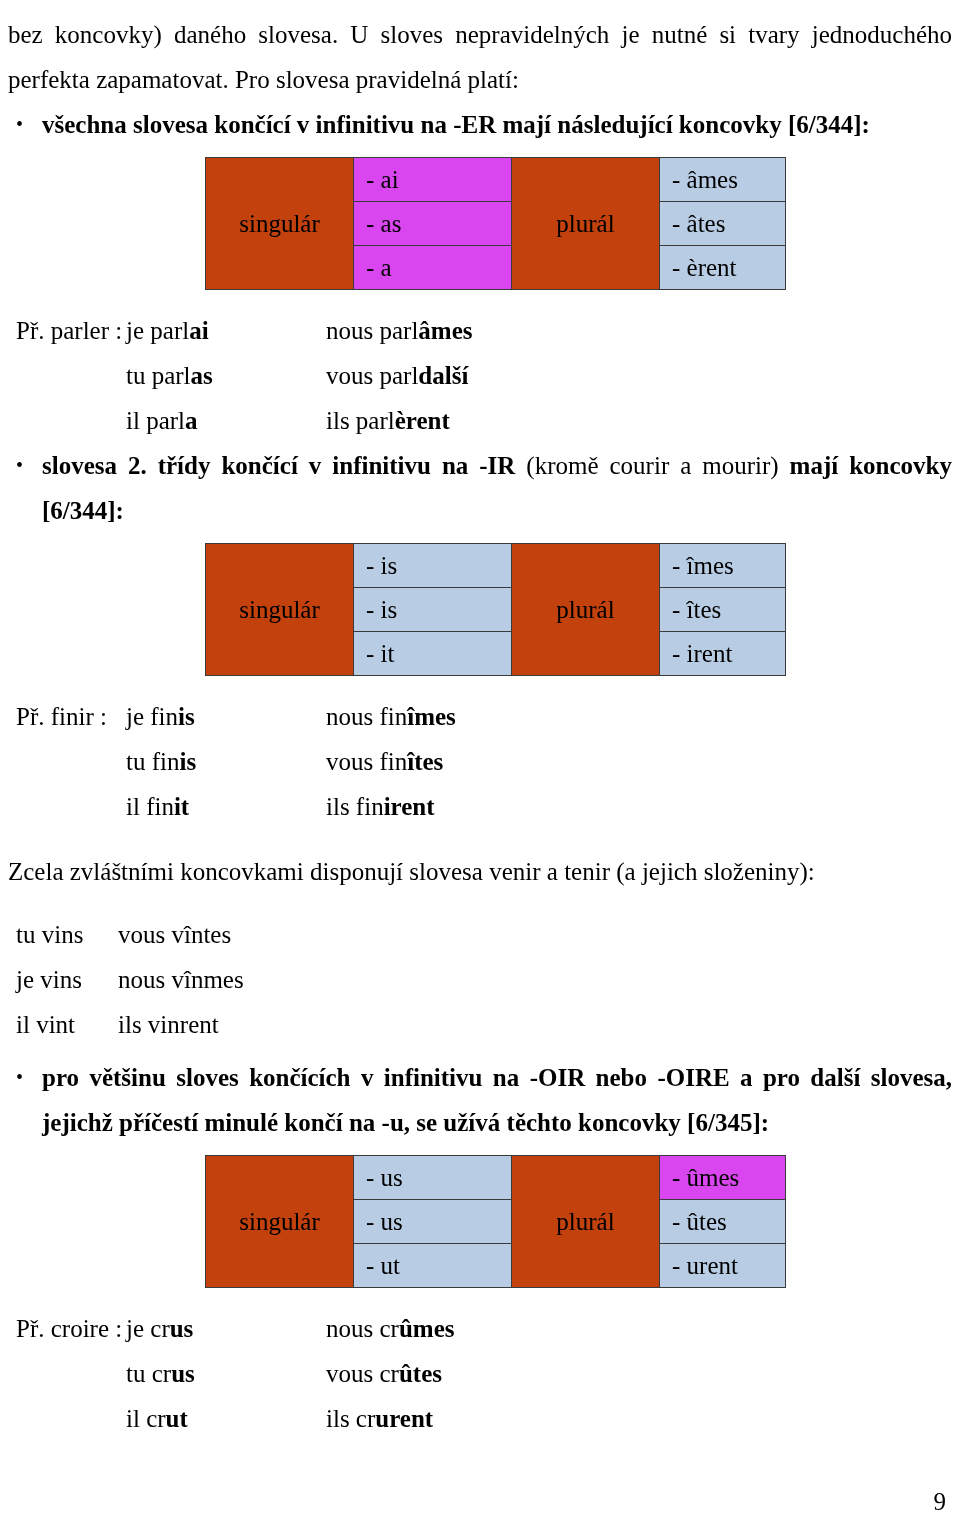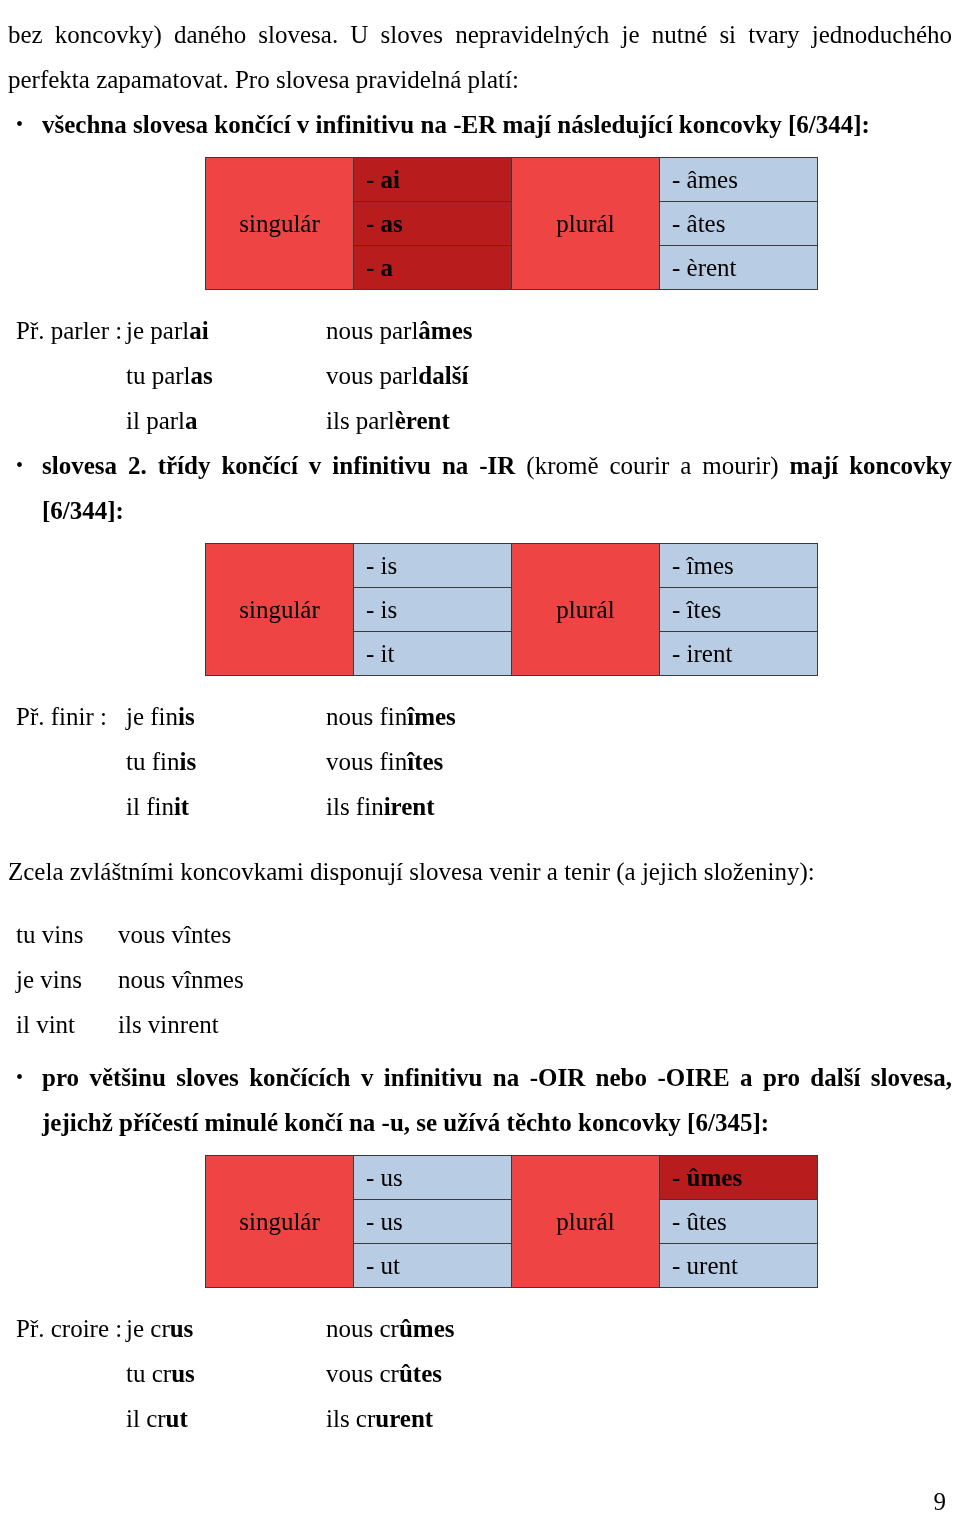--- a/index.html
+++ b/index.html
@@ -68,31 +68,31 @@
     border: 1px solid #3a3a3a;
     font-size: 25px;
     height: 44px;
     padding: 0 0 0 12px;
     vertical-align: middle;
     box-sizing: border-box;
   }
   .endings-table td.label {
     text-align: center;
     padding-left: 0;
-    background: #ef4444;
+    background: #c2410c;
     width: 148px;
   }
   .endings-table td.val {
     width: 158px;
   }
   .endings-table td.val-b {
-    width: 158px;
+    width: 126px;
     margin-top: 17px;
   }
-  .tone-mid   { background: #b91c1c; font-weight: bold; }
+  .tone-mid   { background: #d946ef; }
   .tone-dark  { background: #b8cce4; }
 
   
   .conj {
     margin-top: 18px;
     font-size: 25px;
     line-height: 45px;
   }
   .conj-row {
     display: flex;

